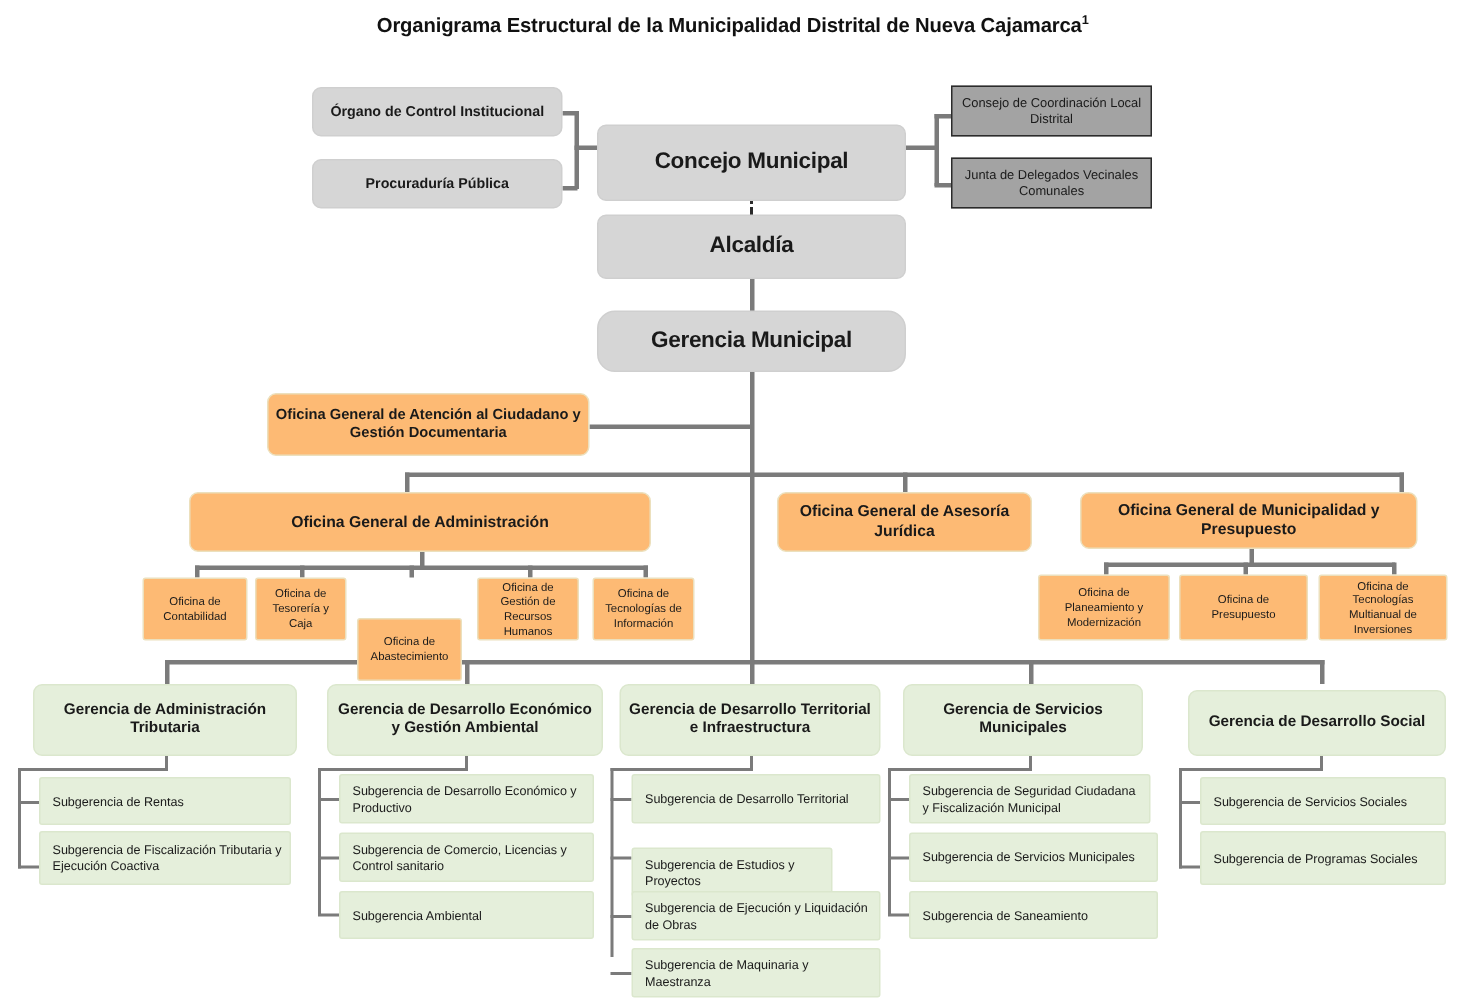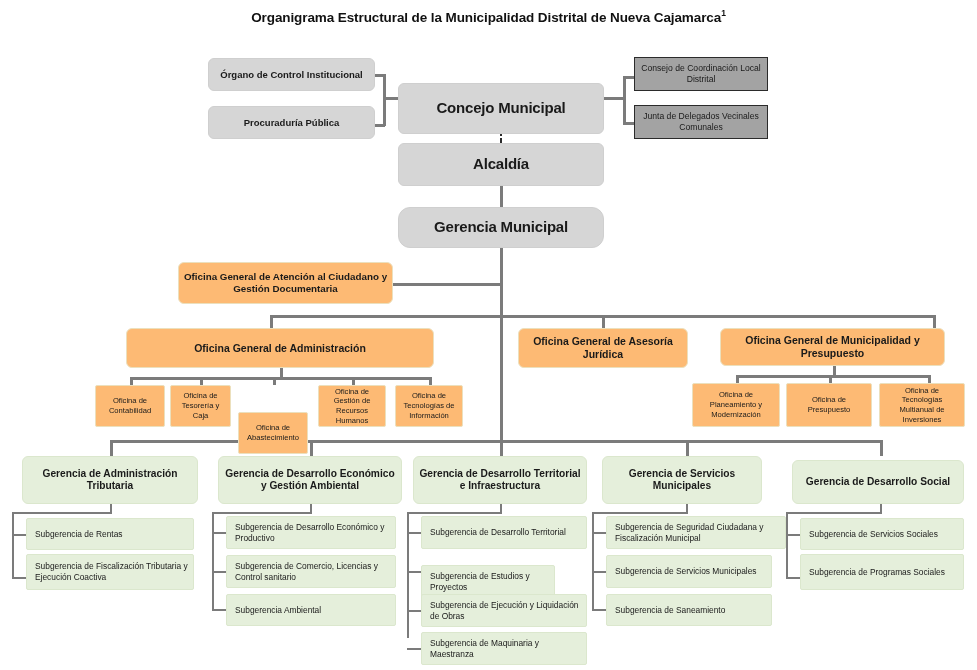--- a/index.html
+++ b/index.html
@@ -258,21 +258,21 @@
   <div class="node green leaf" style="left:421px;top:594px;width:166px;height:33px;">
     <span>Subgerencia de Ejecución y Liquidación de Obras</span>
   </div>
   <div class="node green leaf" style="left:421px;top:632px;width:166px;height:33px;">
     <span>Subgerencia de Maquinaria y Maestranza</span>
   </div>
 
   <div class="node green head" style="left:602px;top:456px;width:160px;height:48px;">
     <span>Gerencia de Servicios Municipales</span>
   </div>
-  <div class="node green leaf" style="left:606px;top:516px;width:180px;height:33px;align-items:center;">
+  <div class="node green leaf" style="left:606px;top:516px;width:161px;height:33px;align-items:center;">
     <span>Subgerencia de Seguridad Ciudadana y Fiscalización Municipal</span>
   </div>
   <div class="node green leaf" style="left:606px;top:555px;width:166px;height:33px;">
     <span>Subgerencia de Servicios Municipales</span>
   </div>
   <div class="node green leaf" style="left:606px;top:594px;width:166px;height:32px;">
     <span>Subgerencia de Saneamiento</span>
   </div>
 
   <div class="node green head" style="left:792px;top:460px;width:172px;height:44px;">

